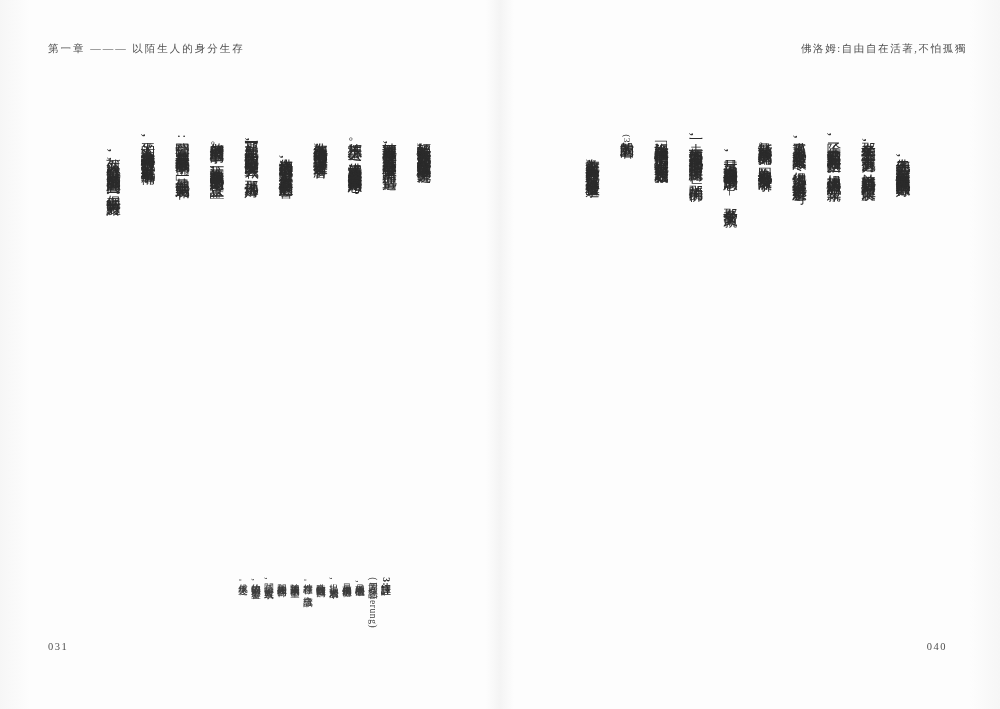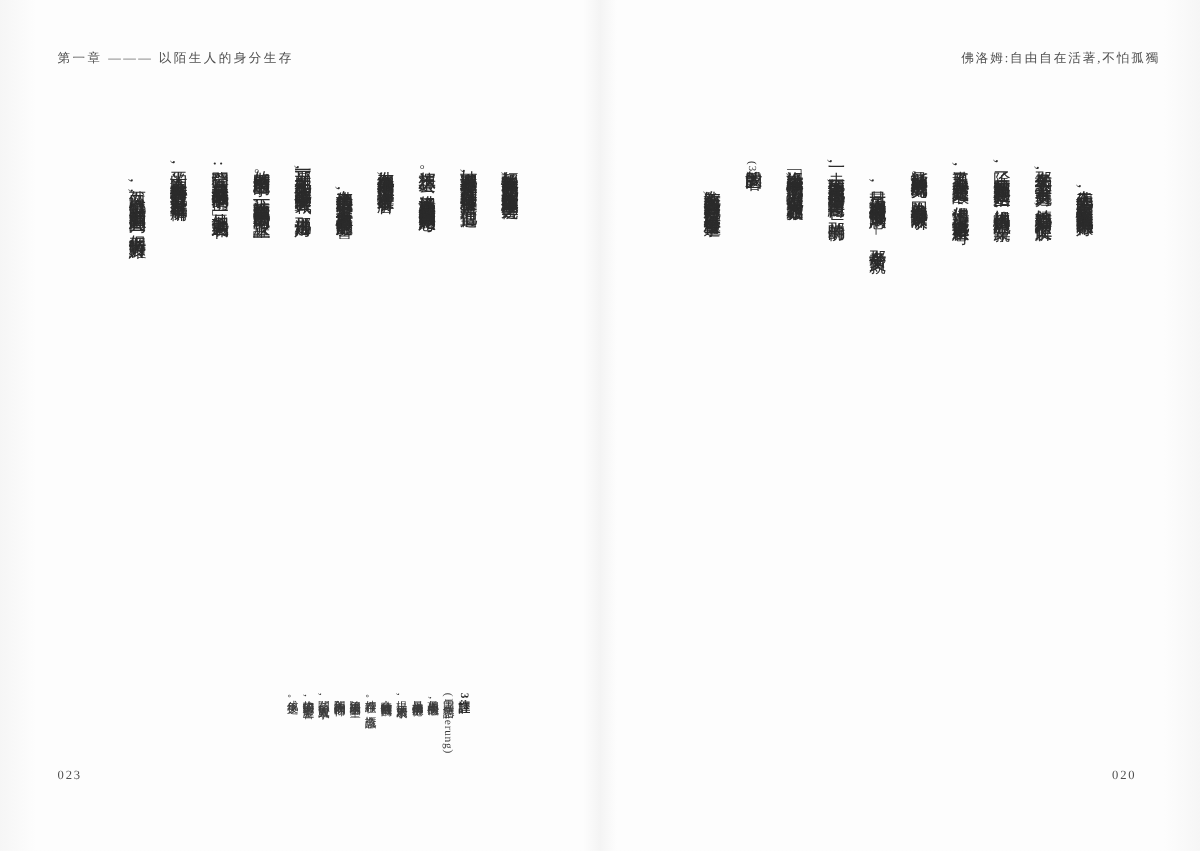--- a/index.html
+++ b/index.html
@@ -90,16 +90,16 @@
     <div class="col">提出,用於表示不</div>
     <div class="col">合時宜的性特徵的</div>
     <div class="col">持續存在。該概念</div>
     <div class="col">隨後用來表示由童</div>
     <div class="col">年開始人們的物件</div>
     <div class="col">關係,即對人或事</div>
     <div class="col">物的依戀,影響至</div>
     <div class="col">成年之後。</div>
   </div>
 
-  <div class="pagenum left">023</div>
-  <div class="pagenum right">020</div>
+  <div class="pagenum left">031</div>
+  <div class="pagenum right">040</div>
 
 </div>
 
 </body></html>

